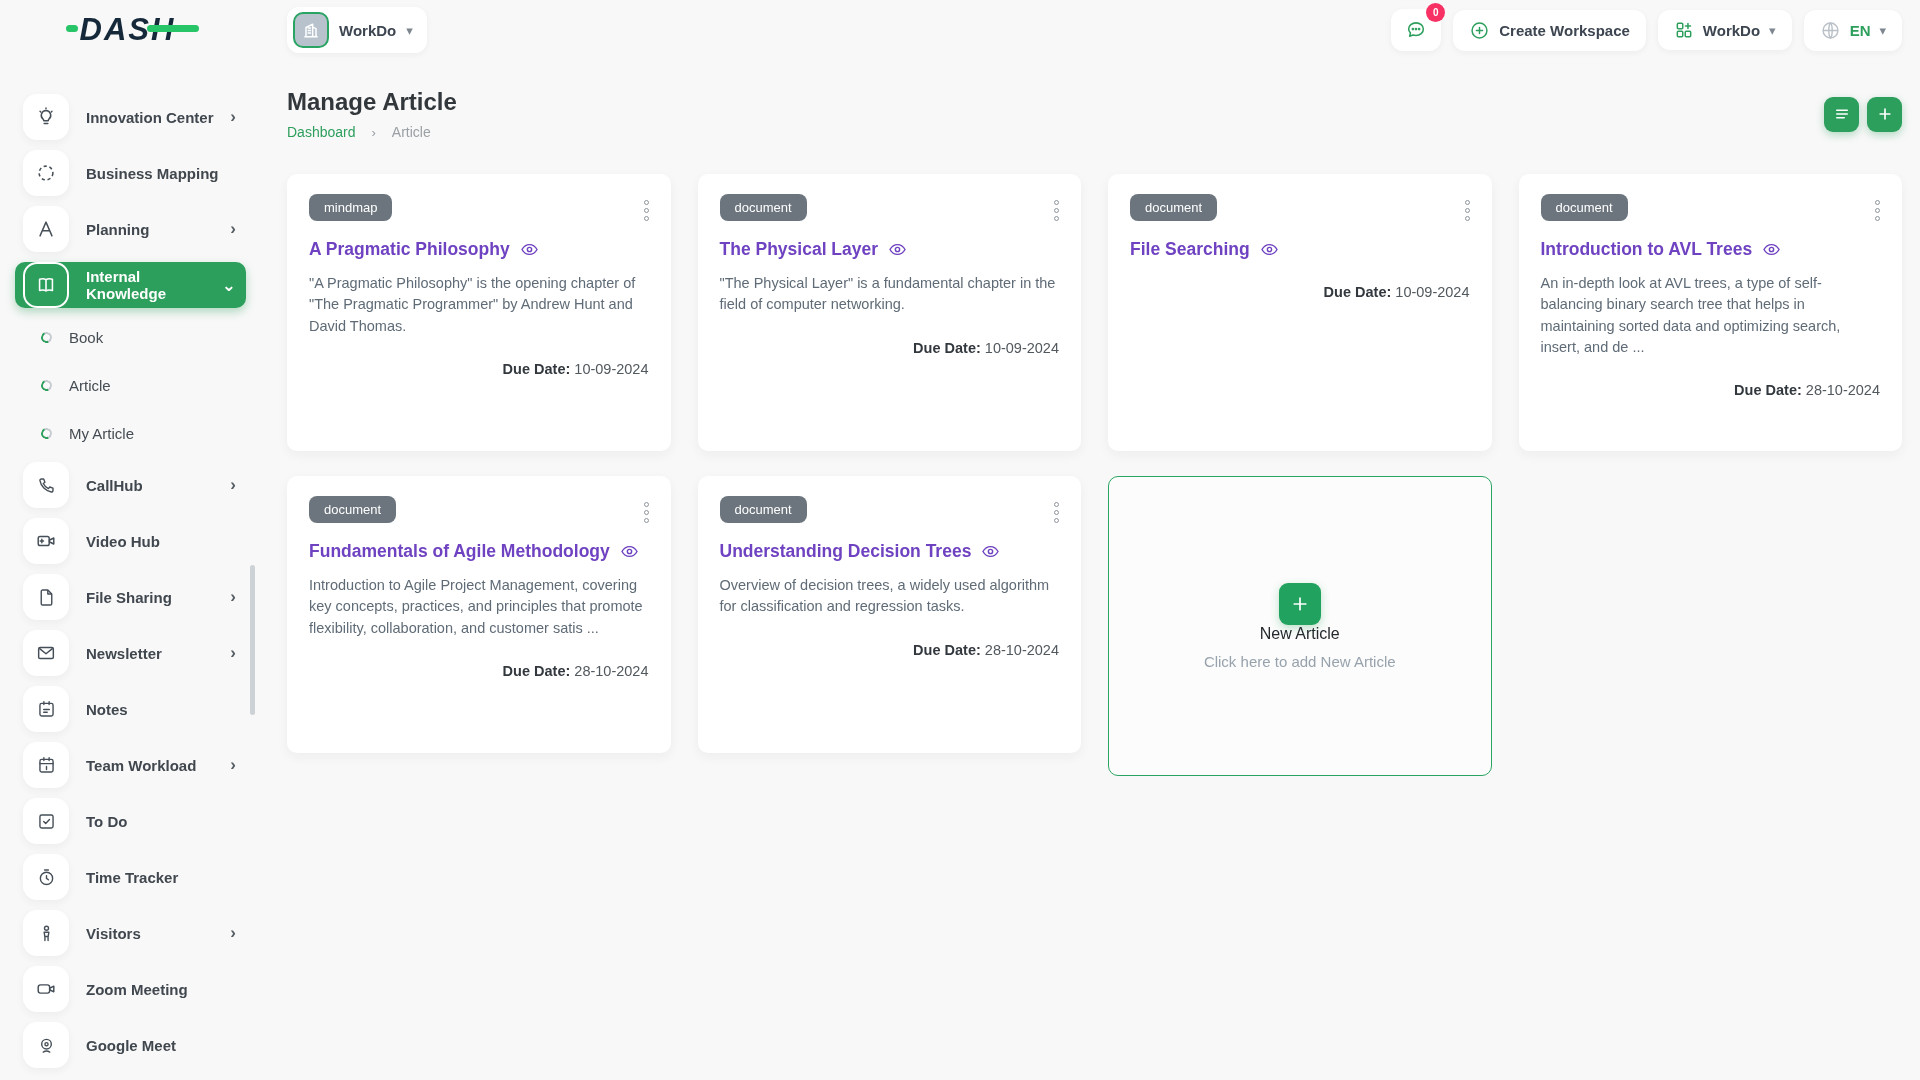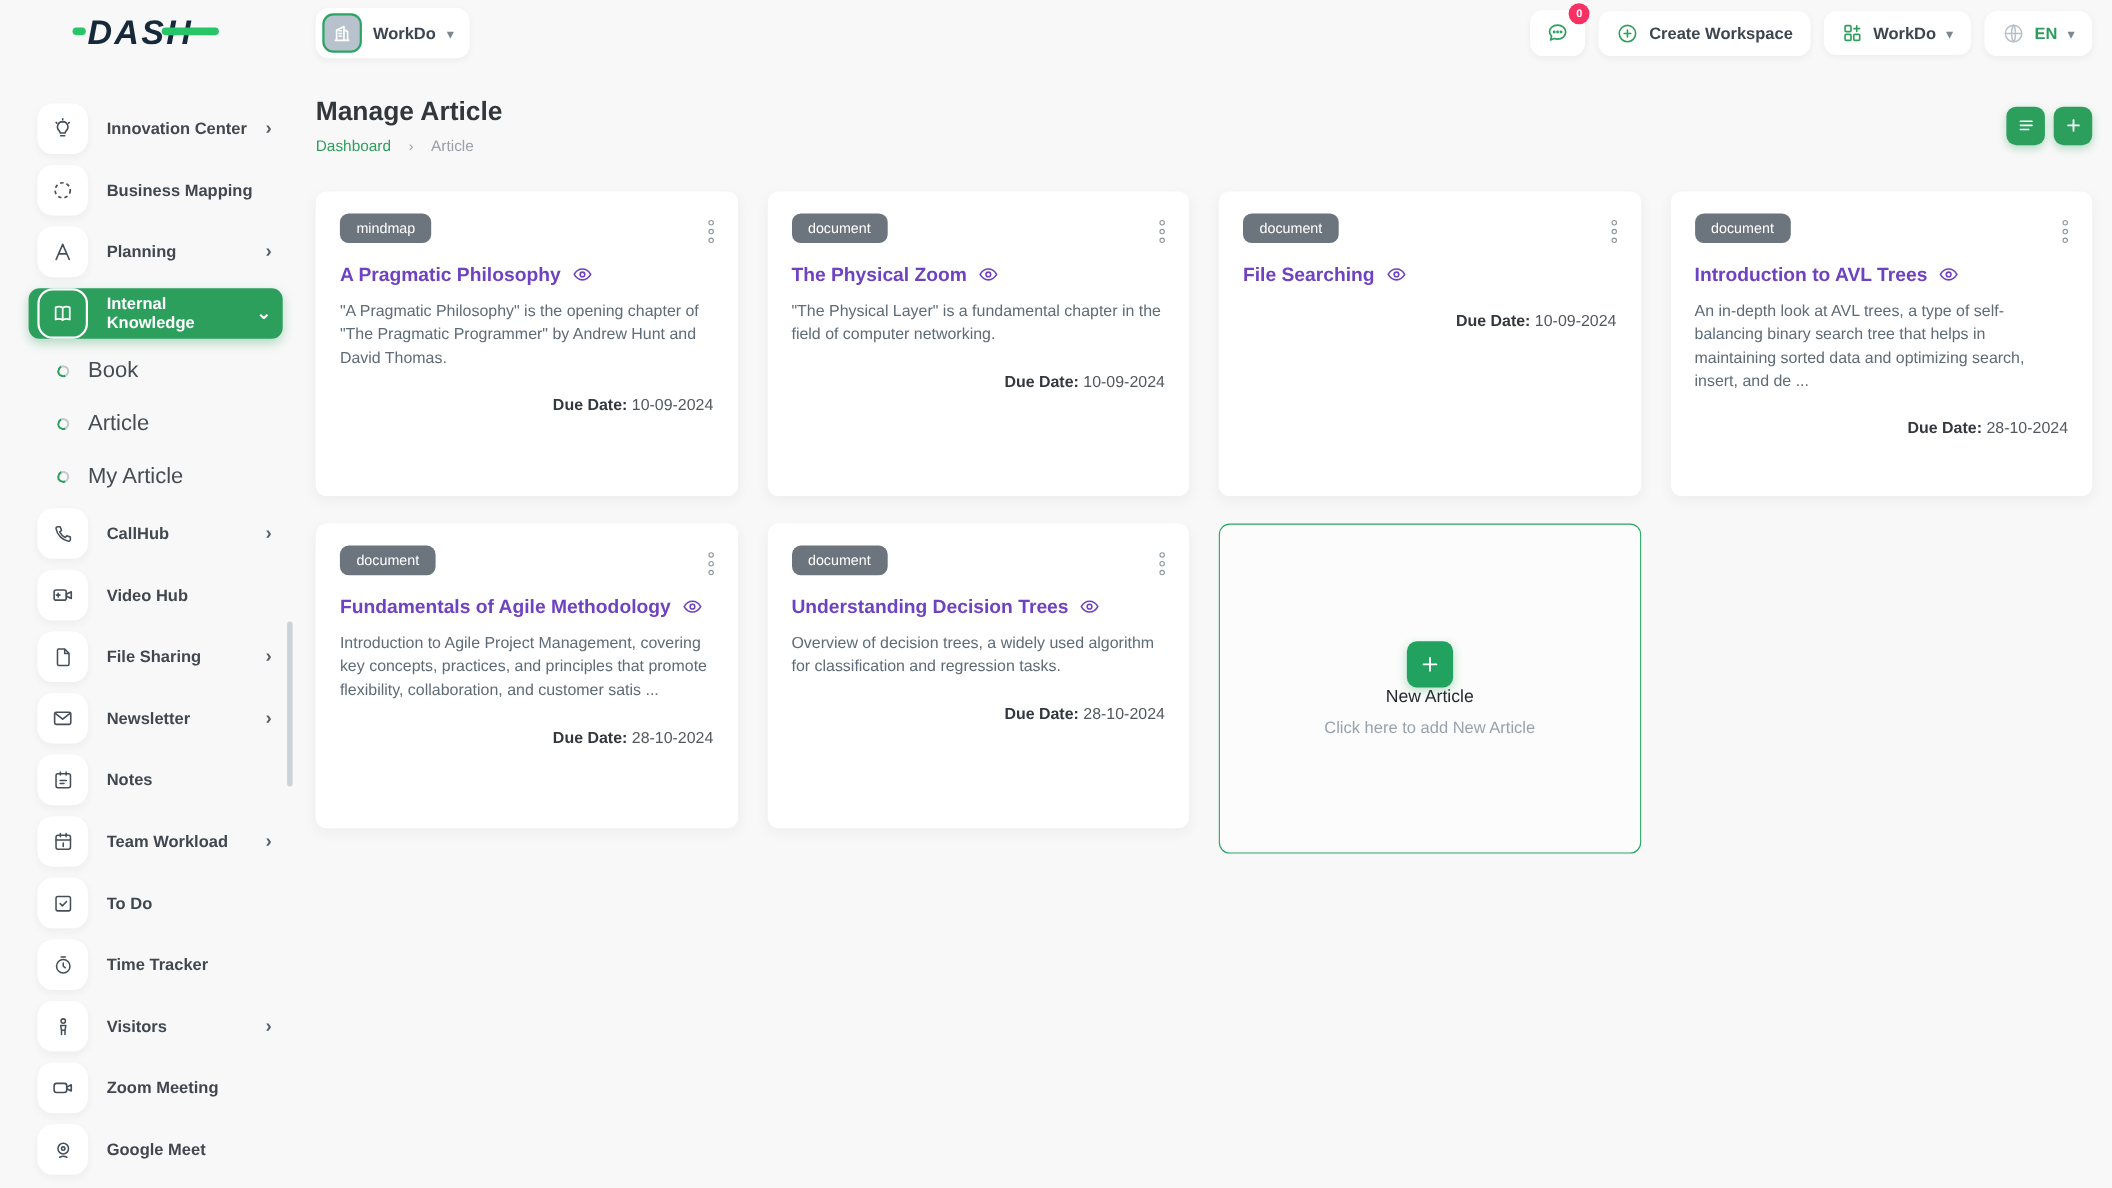--- a/index.html
+++ b/index.html
@@ -38,21 +38,21 @@
   }
   .chat-btn { position: relative; padding: 10px 14px; }
   .chat-badge {
     position: absolute; top: -6px; right: -4px; min-width: 19px; height: 19px;
     background: #f73164; color: #fff; border-radius: 50%;
     font-size: 10px; font-weight: 700; display: flex; align-items: center; justify-content: center;
   }
   .green-txt { color: #2d9f5d; }
   
   .sidebar {
-    position: absolute; left: 12px; top: 60px; width: 255px; bottom: 0;
+    position: absolute; left: 1px; top: 60px; width: 255px; bottom: 0;
     padding: 34px 10px 0 14px;
   }
   .side-item {
     display: flex; align-items: center; height: 46px; margin-bottom: 10px;
     cursor: pointer; border-radius: 10px; position: relative;
   }
   .icon-box {
     width: 46px; height: 46px; border-radius: 14px; background: #fff; flex: 0 0 46px;
     box-shadow: 0 3px 8px rgba(30,40,50,.05);
     display: flex; align-items: center; justify-content: center; color: #464f58;
@@ -67,21 +67,21 @@
   .side-item.active .side-label, .side-item.active .side-chev { color: #fff; }
   .side-sub {
     display: flex; align-items: center; height: 38px; margin-bottom: 10px; cursor: pointer;
     padding-left: 26px;
   }
   .bullet {
     width: 11px; height: 11px; border-radius: 50%; flex: 0 0 11px;
     border: 2px solid #c4cacf; border-bottom-color: #2d9f5d; border-left-color: #2d9f5d;
     transform: rotate(20deg);
   }
-  .sub-label { margin-left: 17px; font-size: 20px; font-weight: 500; color: #454c53; }
+  .sub-label { margin-left: 17px; font-size: 15px; font-weight: 500; color: #454c53; }
   .side-scrollbar {
     position: absolute; right: 1px; top: 505px; width: 5px; height: 150px;
     background: #cdd2d6; border-radius: 3px;
   }
   
   .main { margin-left: 255px; padding: 28px 18px 0 32px; }
   .page-head { display: flex; align-items: center; justify-content: space-between; }
   .page-title { font-size: 24px; font-weight: 700; color: #32373c; }
   .breadcrumb { display: flex; align-items: center; gap: 16px; margin-top: 8px; font-size: 14px; }
   .bc-home { color: #2d9f5d; cursor: pointer; }
@@ -424,21 +424,21 @@
     </article>
 
     <article class="card">
       <span class="badge">document</span>
       <span class="kebab">
           <i></i>
           <i></i>
           <i></i>
         </span>
       <div class="card-title-row">
-        <span class="card-title">The Physical Zoom</span>
+        <span class="card-title">The Physical Layer</span>
         <span class="eye">
           <svg width="19" height="19" viewBox="0 0 24 24" fill="none" stroke="currentColor" stroke-width="1.8">
               <path d="M2.5 12S6 5.8 12 5.8 21.5 12 21.5 12 18 18.2 12 18.2 2.5 12 2.5 12z"></path>
               <circle cx="12" cy="12" r="2.7"></circle>
             </svg>
         </span>
       </div>
       <p class="card-desc">"The Physical Layer" is a fundamental chapter in the field of computer networking.</p>
       <div class="due-row">
         <span class="due-label">Due Date:</span>

